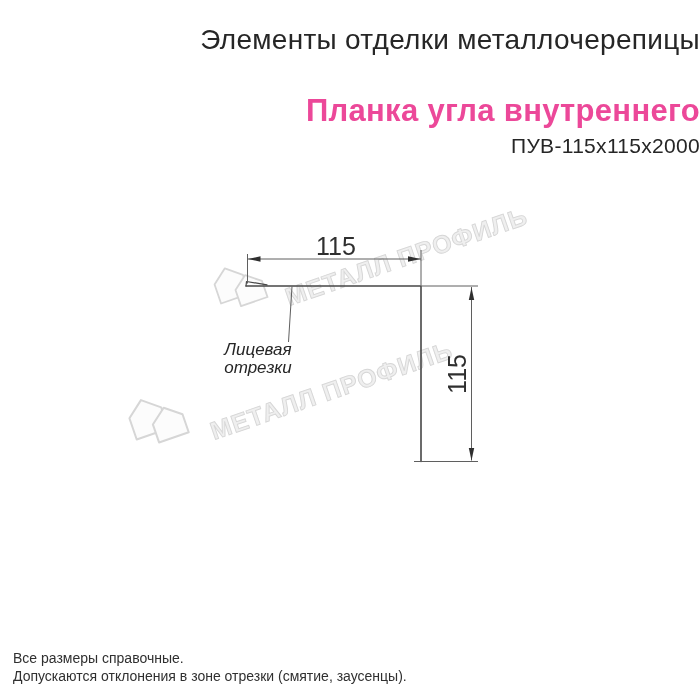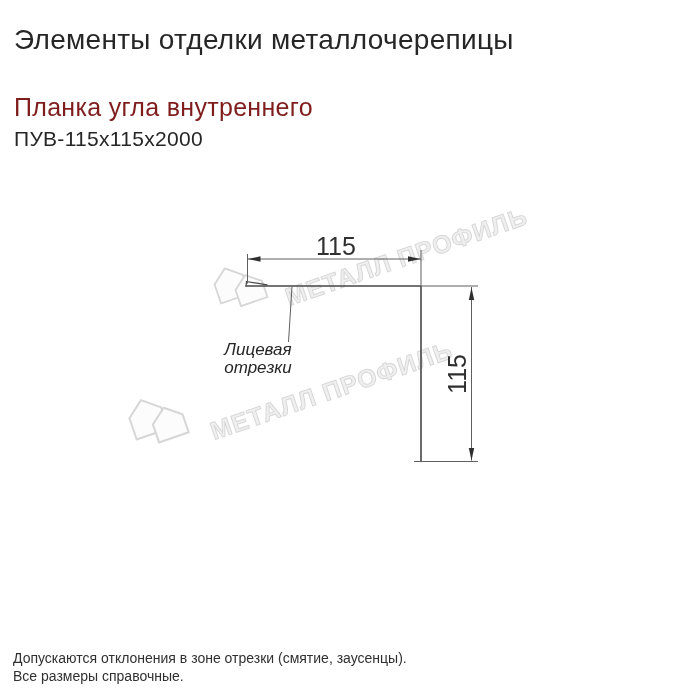--- a/index.html
+++ b/index.html
@@ -6,30 +6,30 @@
   body {
     width: 700px; height: 700px;
     background: #ffffff;
     position: relative;
     overflow: hidden;
     font-family: "Liberation Sans", sans-serif;
     color: #2b2b2b;
   }
   .page { position: absolute; inset: 0; width: 700px; height: 700px; }
 
-  .header { position: absolute; left: 14px; right: 0; top: 0; text-align: left; z-index: 2; }
+  .header { position: absolute; left: 14px; right: 0; top: 0; text-align: right; z-index: 2; }
   .page-title {
     margin-top: 24px;
     font-size: 28px; font-weight: 400; letter-spacing: 0.3px;
     color: #262626;
   }
   .product-name {
     margin-top: 37px;
-    font-size: 25px; font-weight: 400; letter-spacing: 0.3px;
-    color: #7f1d1d;
+    font-size: 31px; font-weight: 700; letter-spacing: 0.3px;
+    color: #ec4899;
   }
   .product-code {
     margin-top: 5px;
     font-size: 21px; font-weight: 400; letter-spacing: 0.3px;
     color: #262626;
   }
 
   .drawing-svg { position: absolute; left: 0; top: 0; z-index: 1; }
 
   .face-side-label {
@@ -102,17 +102,17 @@
 
     <line x1="292" y1="286.5" x2="288.5" y2="342" stroke="#5f5f5f" stroke-width="1"></line>
   </svg>
 
   <div class="face-side-label">
     <div>Лицевая</div>
     <div>отрезки</div>
   </div>
 
   <div class="footer">
+    <div>Все размеры справочные.</div>
     <div>Допускаются отклонения в зоне отрезки (смятие, заусенцы).</div>
-    <div>Все размеры справочные.</div>
   </div>
 
 </div>
 
 </body></html>

